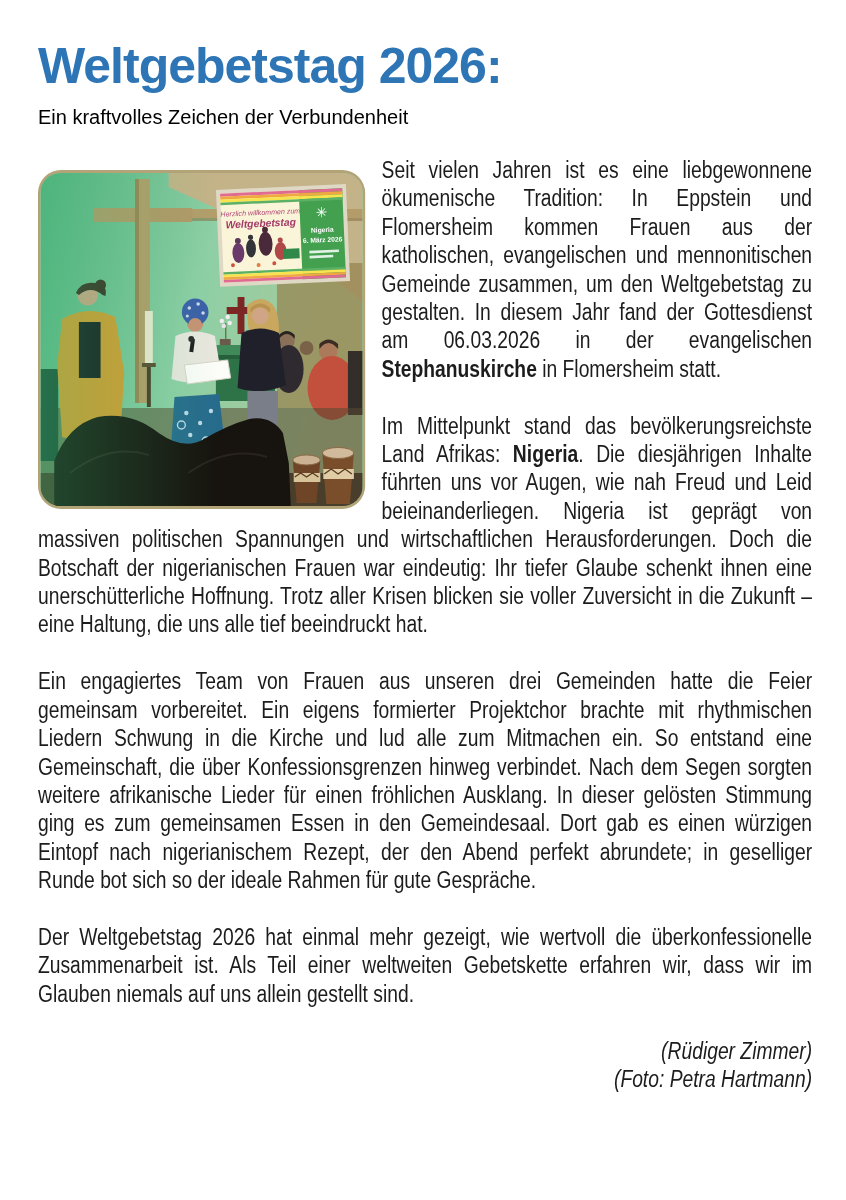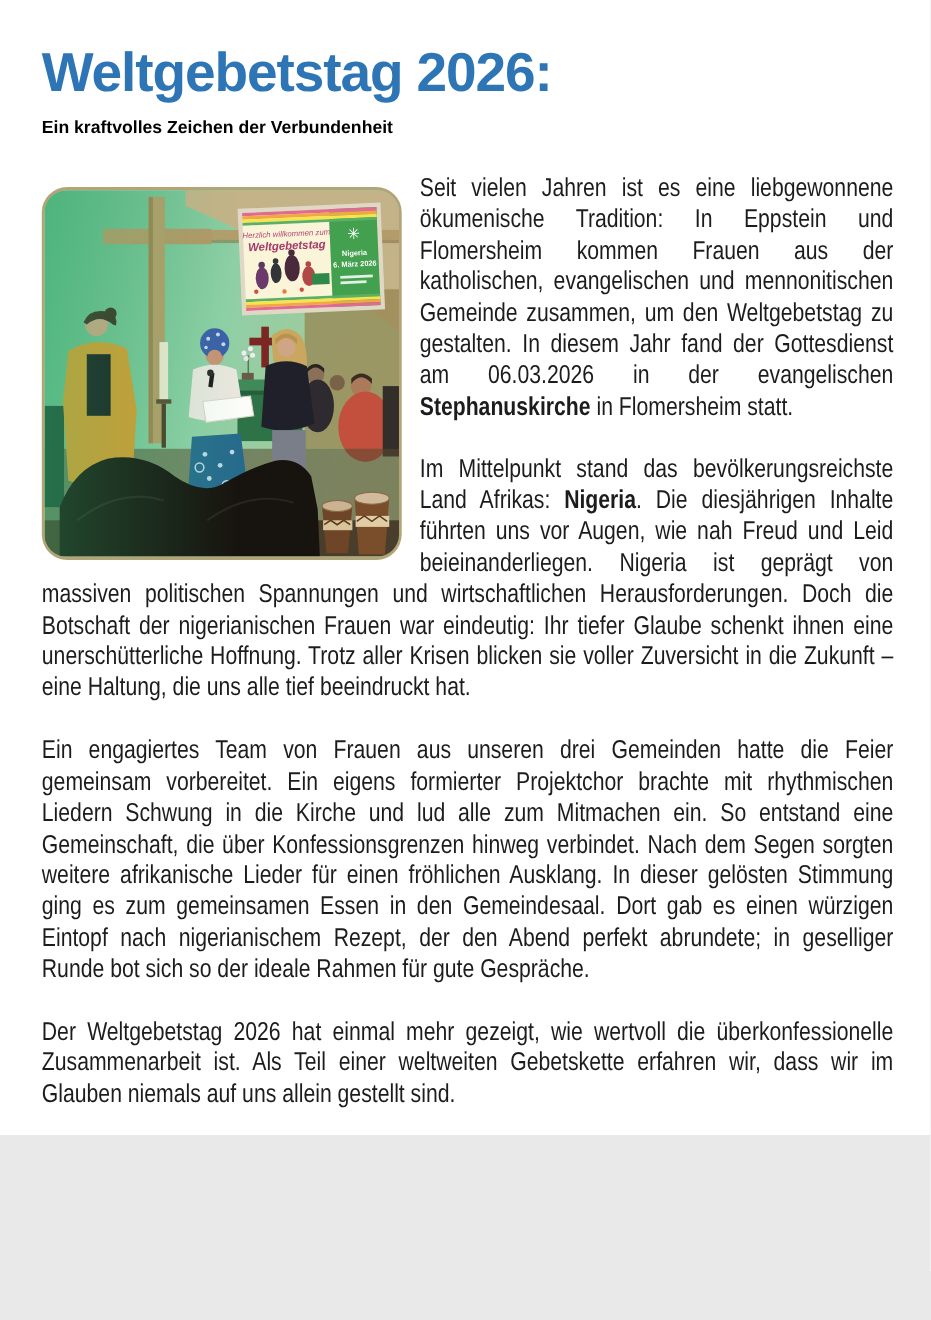--- a/index.html
+++ b/index.html
@@ -1,37 +1,37 @@
 <!DOCTYPE html>
 <html lang="de"><head>
 <meta charset="utf-8">
 <style>
   html,body{margin:0;padding:0;background:#e9e9e9;}
   .page{
     position:relative;
-    width:846px;height:1032px;
+    width:846px;height:1200px;
     margin:0 auto;
     background:#ffffff;
     box-sizing:border-box;
     padding:40px 0 0 38px;
     overflow:hidden;
     font-family:"Liberation Sans","DejaVu Sans",sans-serif;
     color:#1c1c1c;
   }
   h1.doc-title{
     margin:0 0 12px 0;
     font-size:50px;line-height:52px;
     font-weight:bold;letter-spacing:-1px;
     color:#2E75B6;
     font-family:"Liberation Sans","DejaVu Sans",sans-serif;
   }
   h2.doc-subtitle{
     margin:0 0 26px 0;
-    font-size:16px;line-height:26px;
-    font-weight:bold;color:#000;
+    font-size:20px;line-height:26px;
+    font-weight:normal;color:#000;
   }
   
   .article{
     width:944px;
     transform:scaleX(0.82);
     transform-origin:0 0;
     font-size:23.5px;
     line-height:28.4px;
     text-align:justify;
     hyphens:none;

